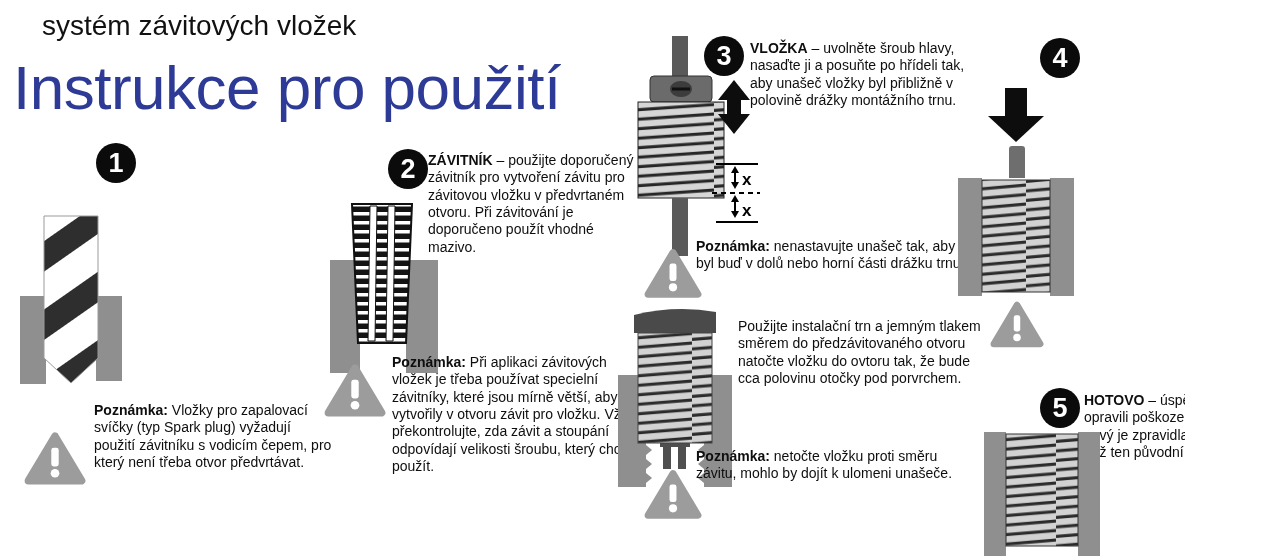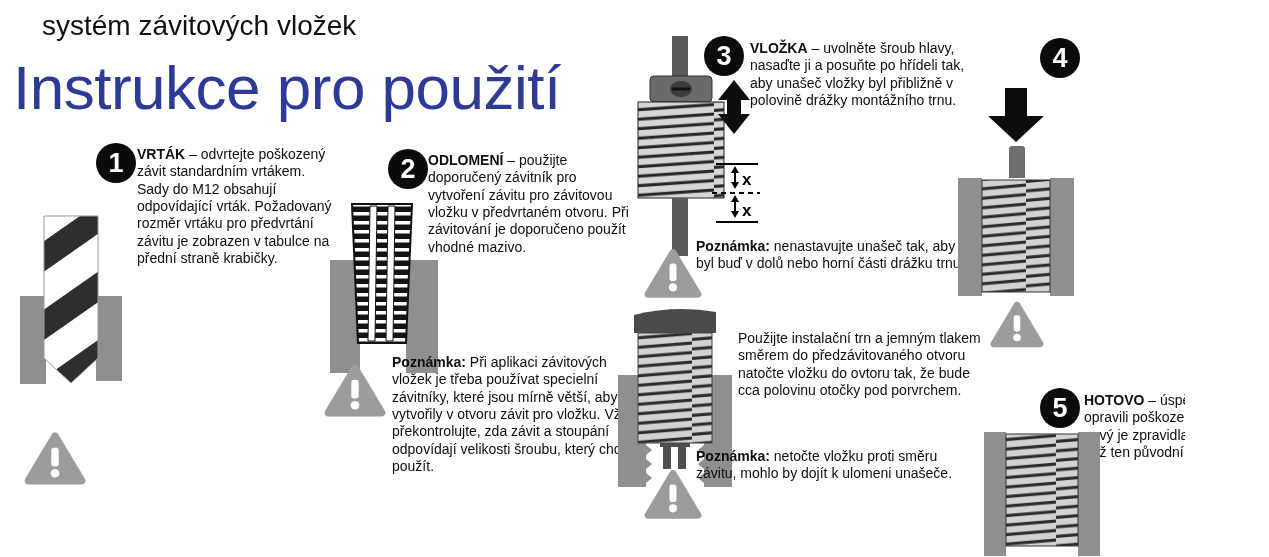--- a/index.html
+++ b/index.html
@@ -25,50 +25,50 @@
 <body>
 
 <div id="canvas">
 
   <div class="subtitle">systém závitových vložek</div>
   <div class="title">Instrukce pro použití</div>
 
   <div class="badge" style="left:96px;top:143px">
     <span>1</span>
   </div>
-  <div class="txt" style="left:137px;top:146px;width:198px">
-    <b>VRTÁK</b>
-    <span>– odvrtejte poškozený závit standardním vrtákem. Sady do M12 obsahují odpovídající vrták. Požadovaný rozměr vrtáku pro předvrtání závitu je zobrazen v tabulce na přední straně krabičky.</span>
-  </div>
 
   <svg class="illus" style="left:8px;top:198px" width="120" height="197" viewBox="0 0 120 197">
     <defs>
       <pattern id="drill-a" width="56" height="56" patternUnits="userSpaceOnUse" patternTransform="rotate(55)">
         <rect width="56" height="56" fill="#ffffff"></rect>
         <rect width="25" height="56" fill="#2e2e2e"></rect>
       </pattern>
     </defs>
     <rect x="12" y="98" width="26" height="88" style="fill:var(--block-gray,#8f8f8f)"></rect>
     <rect x="88" y="98" width="26" height="85" style="fill:var(--block-gray,#8f8f8f)"></rect>
     <path d="M36 18 h54 v142 l-27 25 l-27 -25 z" fill="url(#drill-a)" stroke="#9a9a9a" stroke-width="1"></path>
   </svg>
 
   <div class="warning" style="left:24px;top:430px">
     <svg width="62" height="58" viewBox="0 0 100 90">
       <path d="M50 8 L93 80 L7 80 Z" style="fill:var(--warning-gray,#9c9c9c);stroke:var(--warning-gray,#9c9c9c)" stroke-width="12" stroke-linejoin="round"></path>
       <rect x="44" y="27" width="12" height="30" rx="4" fill="#fff"></rect>
       <circle cx="50" cy="68" r="7" fill="#fff"></circle>
     </svg>
   </div>
+  <div class="txt" style="left:94px;top:402px;width:238px">
+    <b>Poznámka:</b>
+    <span>Vložky pro zapalovací svíčky (typ Spark plug) vyžadují použití závitníku s vodicím čepem, pro který není třeba otvor předvrtávat.</span>
+  </div>
 
   <div class="badge" style="left:388px;top:149px">
     <span>2</span>
   </div>
   <div class="txt" style="left:428px;top:152px;width:208px">
-    <b>ODLOMENÍ</b>
+    <b>ZÁVITNÍK</b>
     <span>– použijte doporučený závitník pro vytvoření závitu pro závitovou vložku v předvrtaném otvoru. Při závitování je doporučeno použít vhodné mazivo.</span>
   </div>
 
   <svg class="illus" style="left:330px;top:198px" width="108" height="175" viewBox="0 0 108 175">
     <defs>
       <pattern id="threads-a" width="10" height="9" patternUnits="userSpaceOnUse">
         <rect width="10" height="9" fill="#141414"></rect>
         <rect y="5" width="10" height="3.5" fill="#ffffff"></rect>
       </pattern>
     </defs>
@@ -165,21 +165,21 @@
     </g>
     <g fill="#4f4f4f">
       <rect x="42" y="138" width="30" height="6"></rect>
       <rect x="45" y="140" width="8" height="26"></rect>
       <rect x="60" y="140" width="8" height="26"></rect>
     </g>
     <path d="M16 12 Q57 2 98 9 L98 30 L16 30 Z" fill="#4a4a4a"></path>
     <rect x="20" y="30" width="74" height="110" fill="url(#coil-b)" stroke="#444" stroke-width="1"></rect>
   </svg>
 
-  <div class="txt" style="left:738px;top:330px;width:252px">
+  <div class="txt" style="left:738px;top:318px;width:252px">
     <span>Použijte instalační trn a jemným tlakem směrem do předzávitovaného otvoru natočte vložku do ovtoru tak, že bude cca polovinu otočky pod porvrchem.</span>
   </div>
 
   <div class="warning" style="left:644px;top:468px">
     <svg width="58" height="54" viewBox="0 0 100 90">
       <path d="M50 8 L93 80 L7 80 Z" style="fill:var(--warning-gray,#9c9c9c);stroke:var(--warning-gray,#9c9c9c)" stroke-width="12" stroke-linejoin="round"></path>
       <rect x="44" y="27" width="12" height="30" rx="4" fill="#fff"></rect>
       <circle cx="50" cy="68" r="7" fill="#fff"></circle>
     </svg>
   </div>

